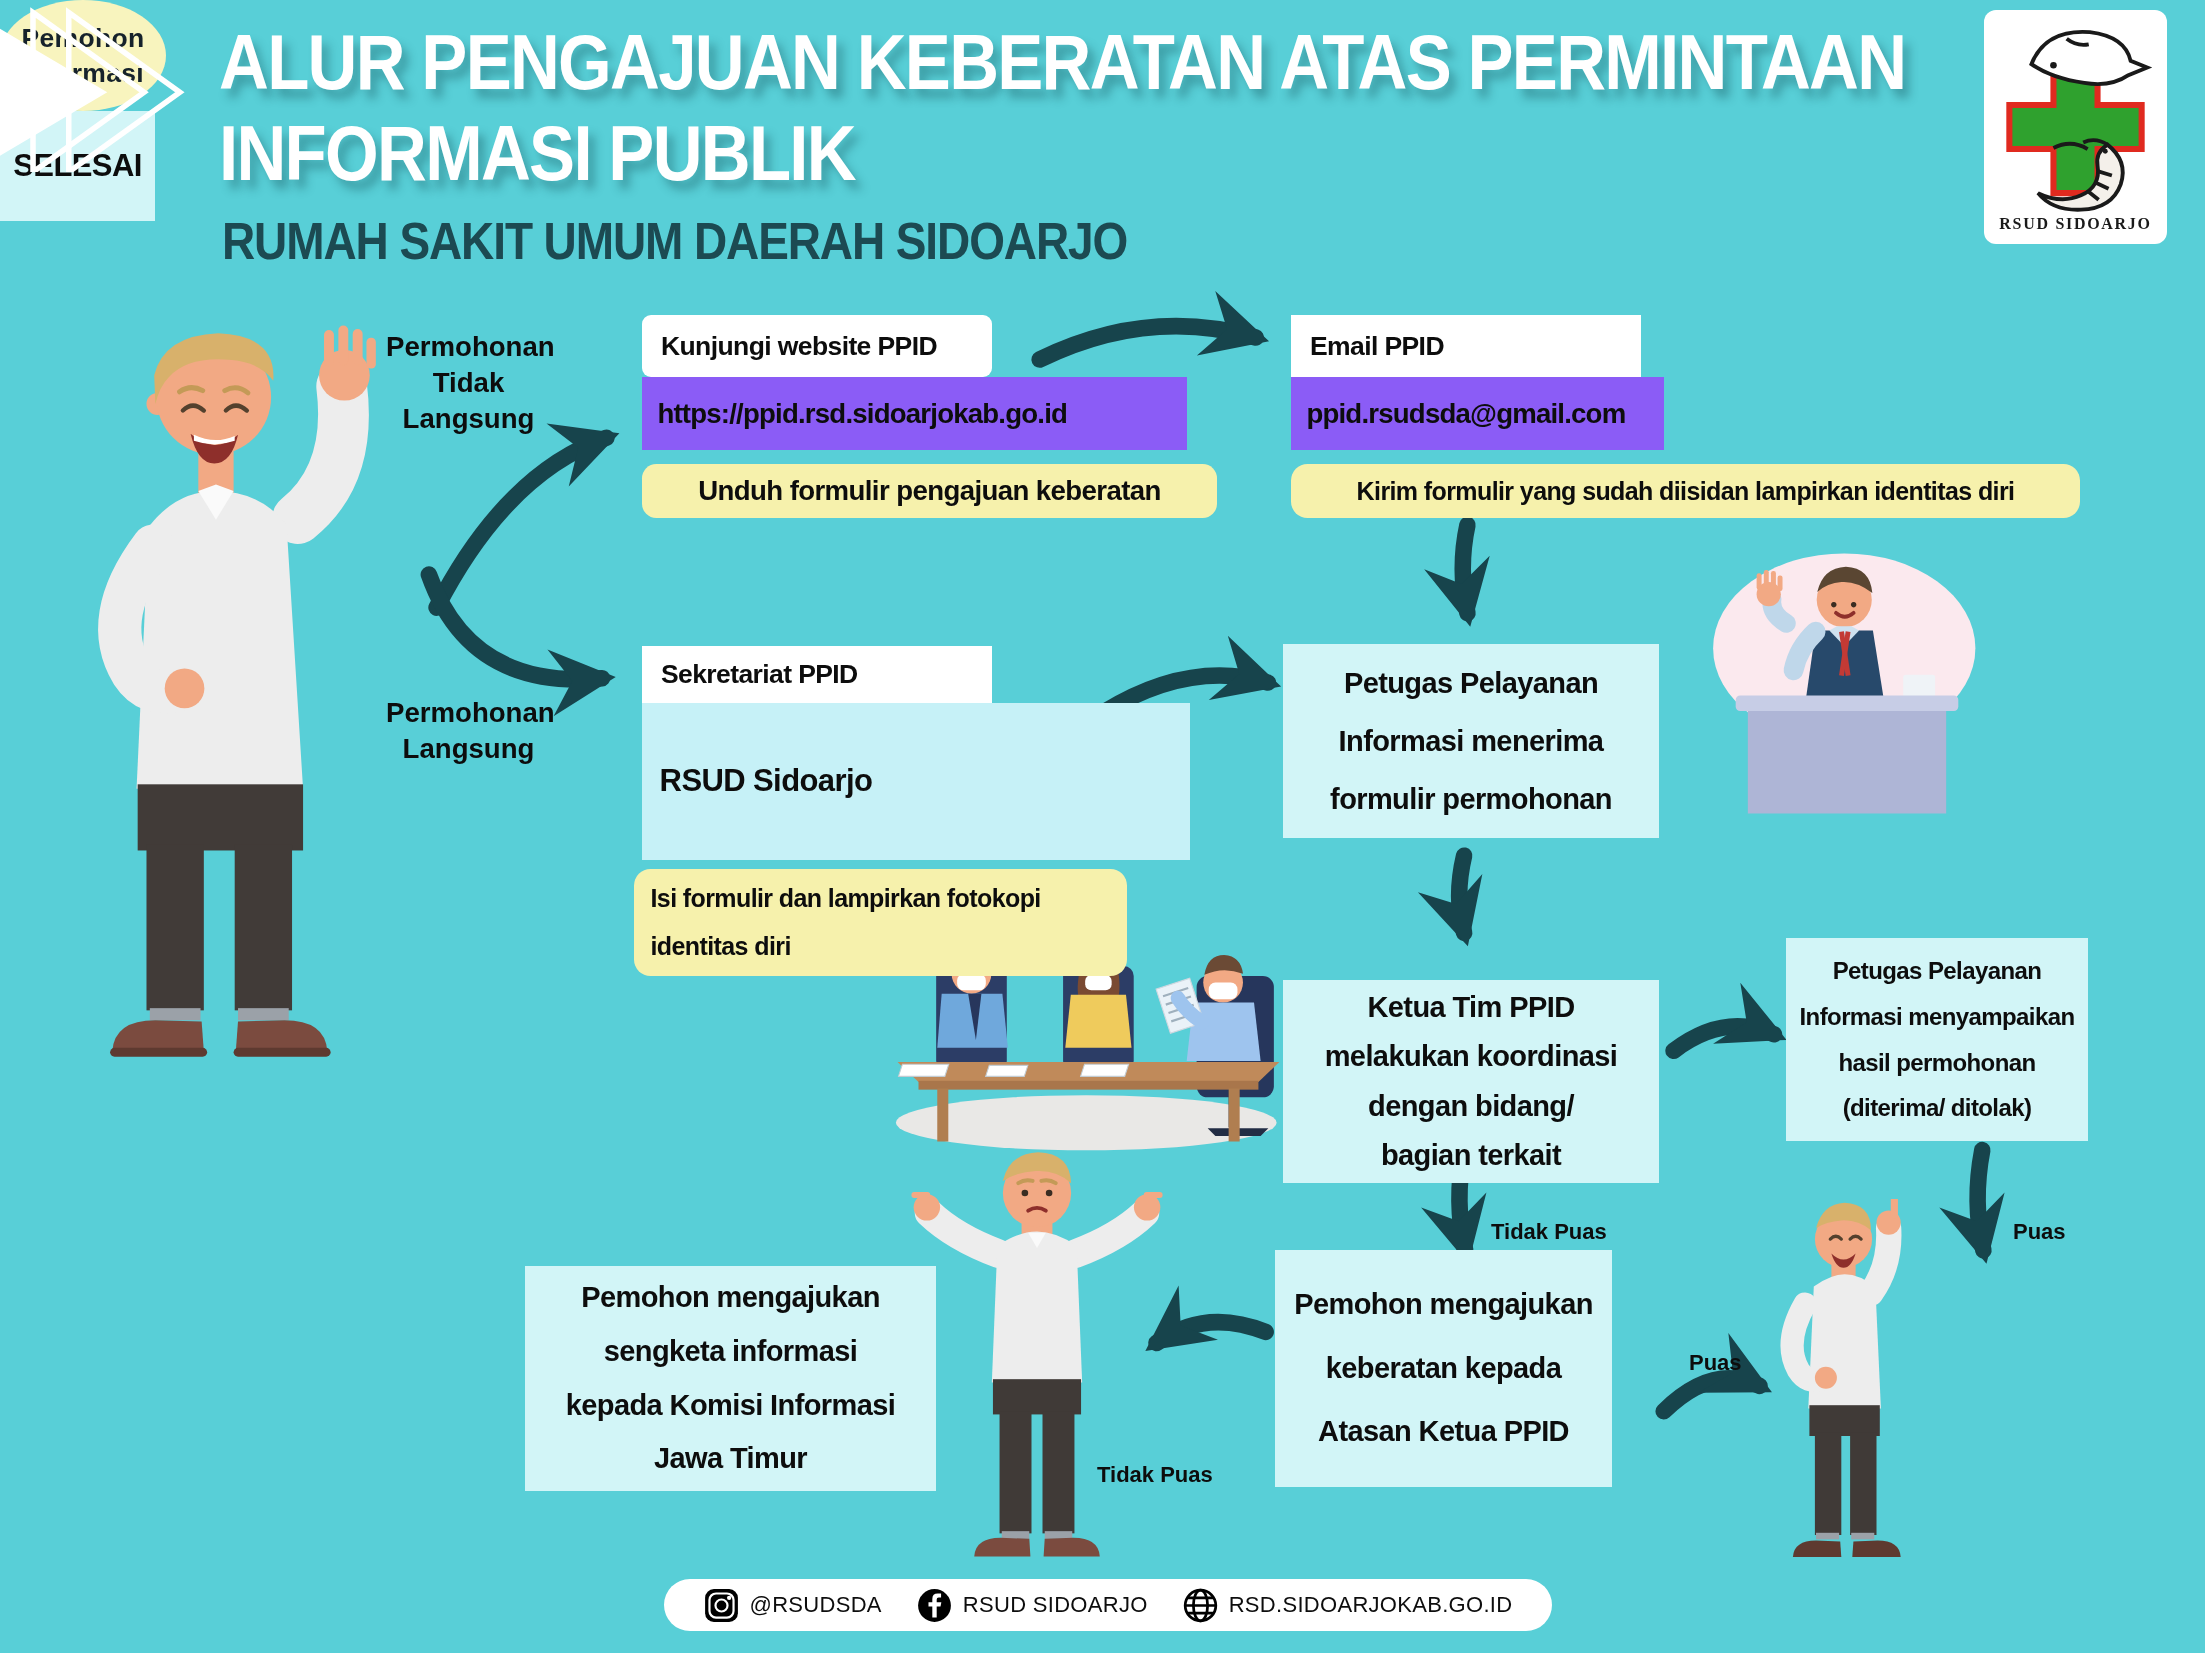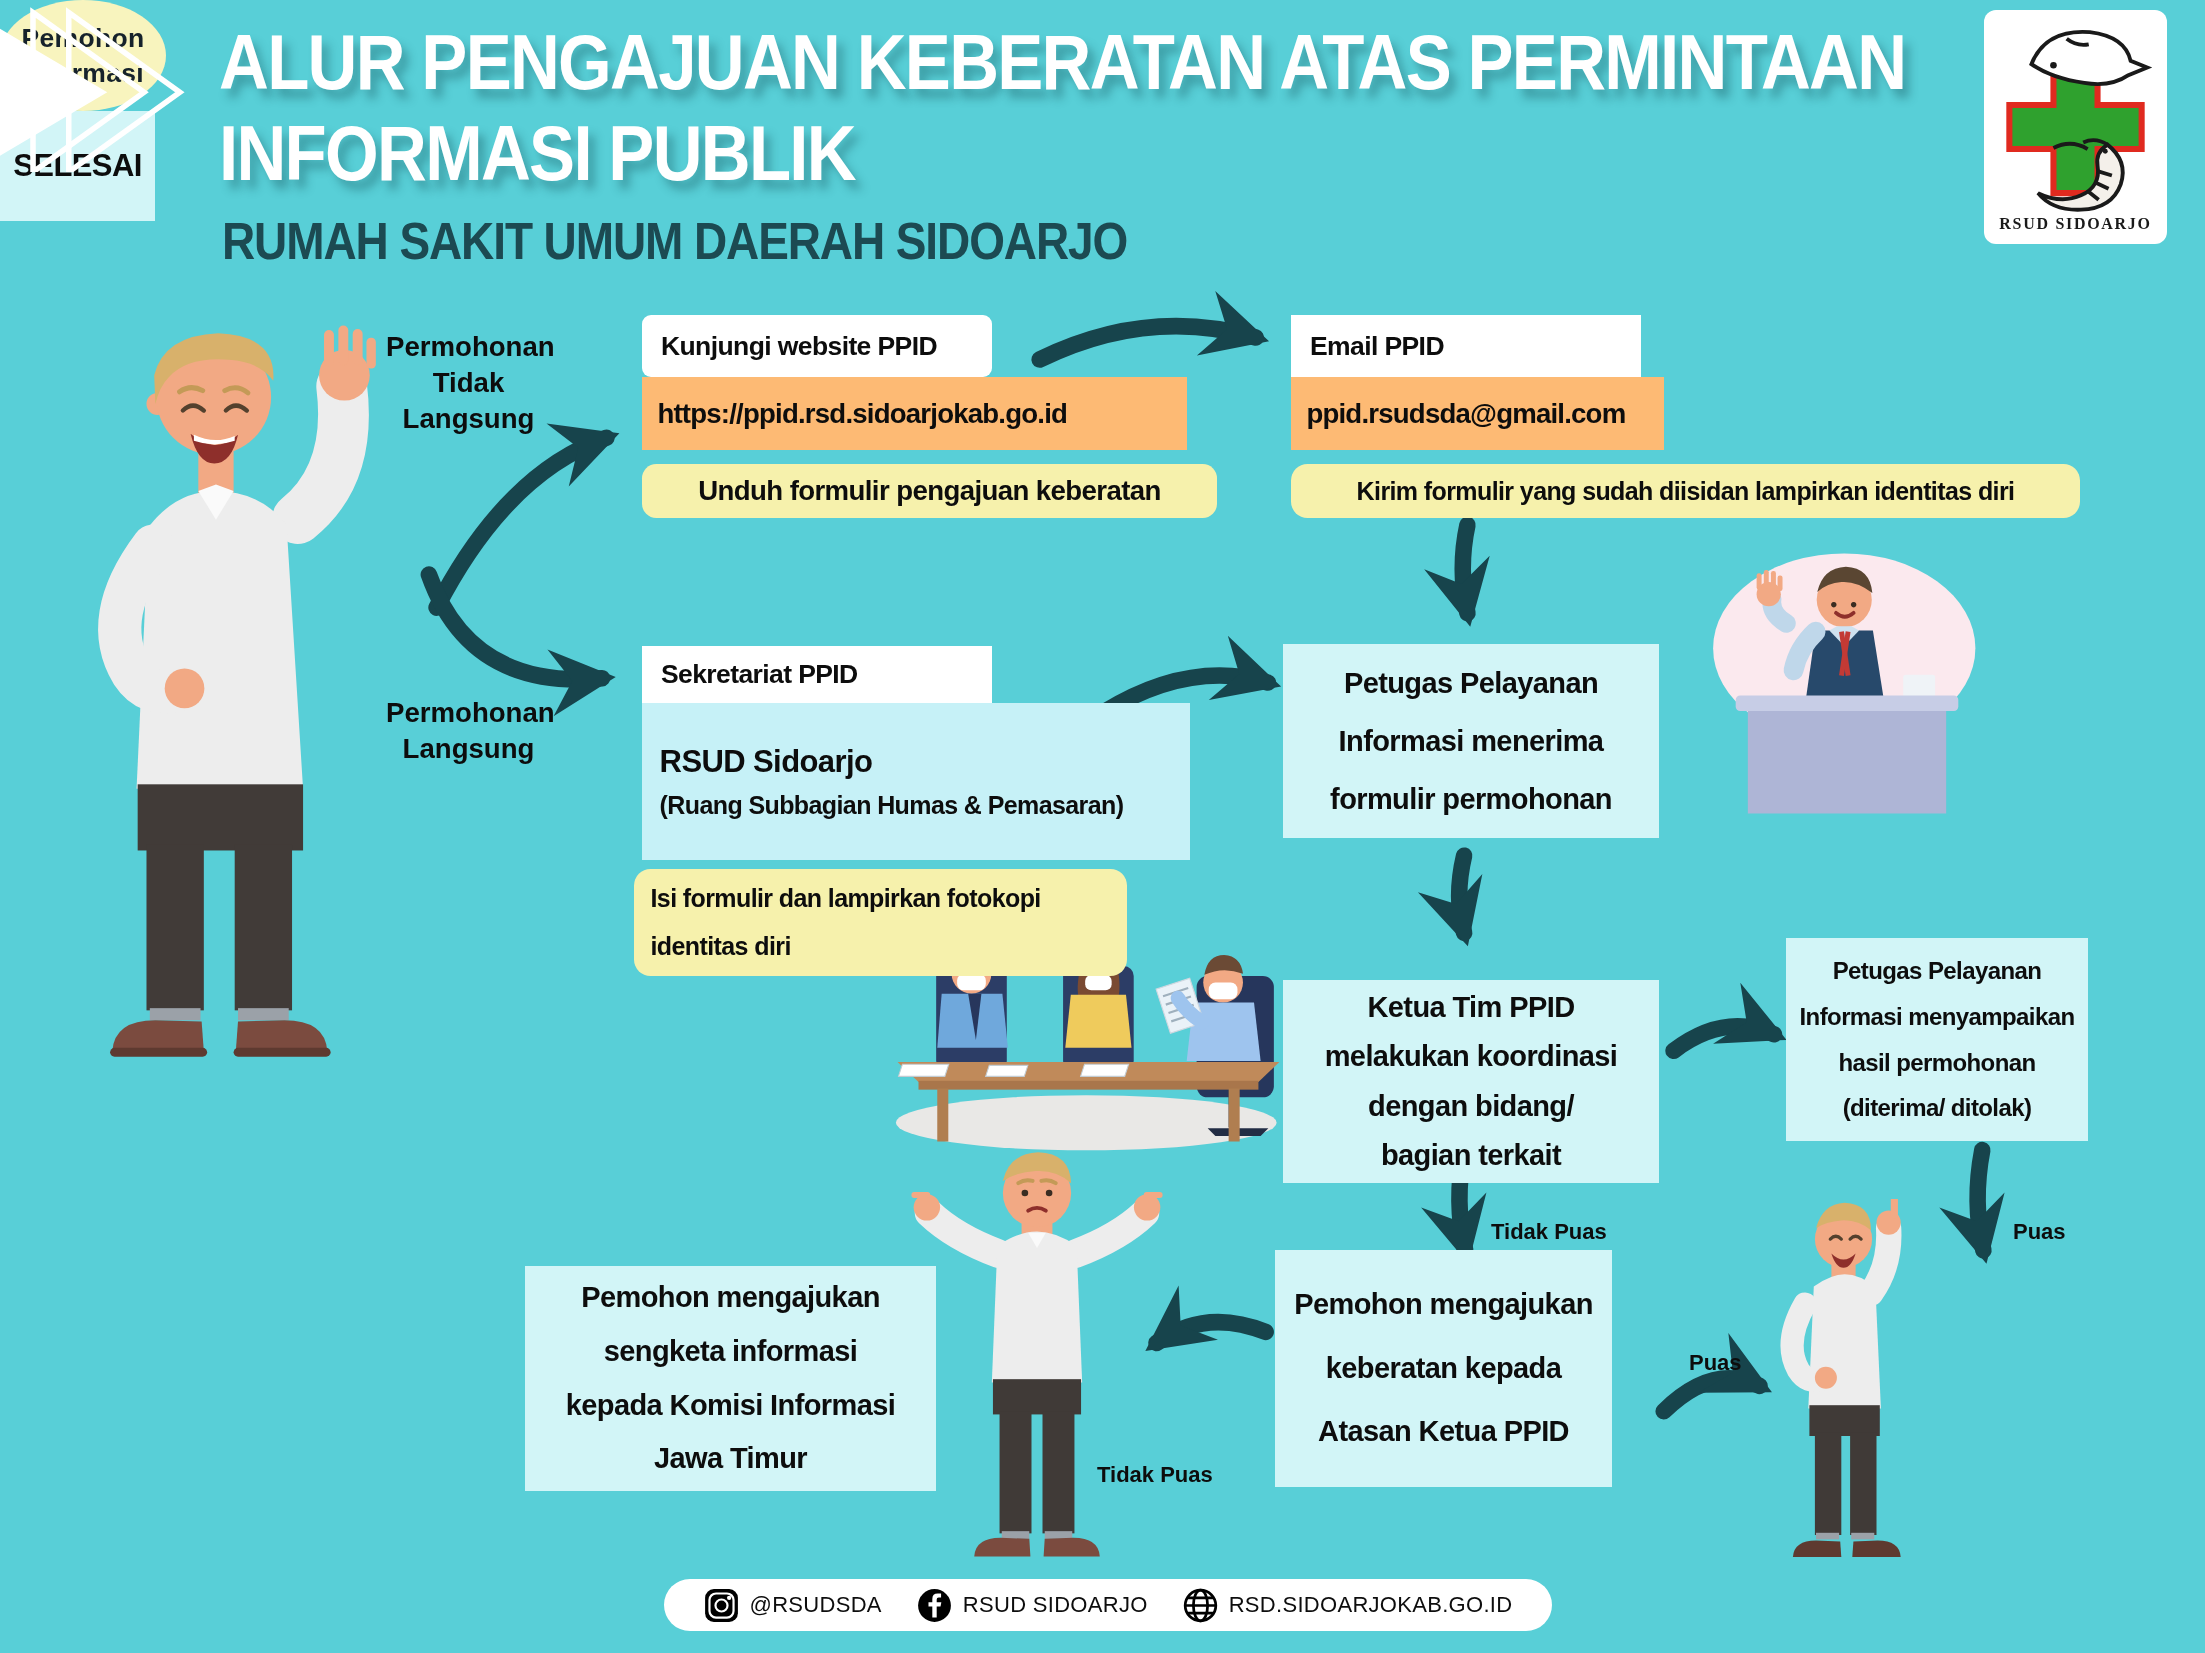--- a/index.html
+++ b/index.html
@@ -19,21 +19,21 @@
 
   
   .logo-card{position:absolute;left:1984px;top:10px;width:183px;height:234px;background:#fff;
              border-radius:12px;}
   .logo-caption{position:absolute;left:0;top:205px;width:183px;text-align:center;
                 font-family:"Liberation Serif",serif;font-weight:700;font-size:16px;letter-spacing:1.7px;color:#1a1a1a;}
 
   
   .panel{position:absolute;display:flex;flex-direction:column;justify-content:center;font-weight:700;}
   .box-head{background:#fff;padding-left:19px;font-size:26.5px;letter-spacing:-0.6px;}
-  .box-val{background:#fdba74;padding-left:15.4px;letter-spacing:-0.8px;}
+  .box-val{background:#8b5cf6;padding-left:15.4px;letter-spacing:-0.8px;}
   .box-note{background:#F6F1AC;align-items:center;letter-spacing:-0.6px;}
   .step{background:#D2F5F7;text-align:center;font-size:29px;letter-spacing:-0.6px;}
   .ln{display:block;}
 
   .w-website{left:642px;top:315px;width:331px;height:62px;border-radius:9px;}
   .v-website{left:642px;top:377px;width:530px;height:73px;font-size:27.6px;}
   .n-website{left:642px;top:464px;width:575px;height:54px;border-radius:14.3px;font-size:27.6px;}
 
   .w-email{left:1291px;top:315px;width:331px;height:62px;}
   .v-email{left:1291px;top:377px;width:358px;height:73px;font-size:27.6px;}
@@ -315,21 +315,20 @@
   </div>
   <div class="panel box-note n-email">
     <span>Kirim formulir yang sudah diisidan lampirkan identitas diri</span>
   </div>
 
   <div class="panel box-head w-sek">
     <span>Sekretariat PPID</span>
   </div>
   <div class="panel v-sek">
     <span class="ln org">RSUD Sidoarjo</span>
-    <span class="ln room">(Ruang Subbagian Humas &amp; Pemasaran)</span>
   </div>
   <div class="panel n-sek">
     <span class="ln">Isi formulir dan lampirkan fotokopi</span>
     <span class="ln">identitas diri</span>
   </div>
 
   <div class="panel step step-receive">
     <span class="ln">Petugas Pelayanan</span>
     <span class="ln">Informasi menerima</span>
     <span class="ln">formulir permohonan</span>

